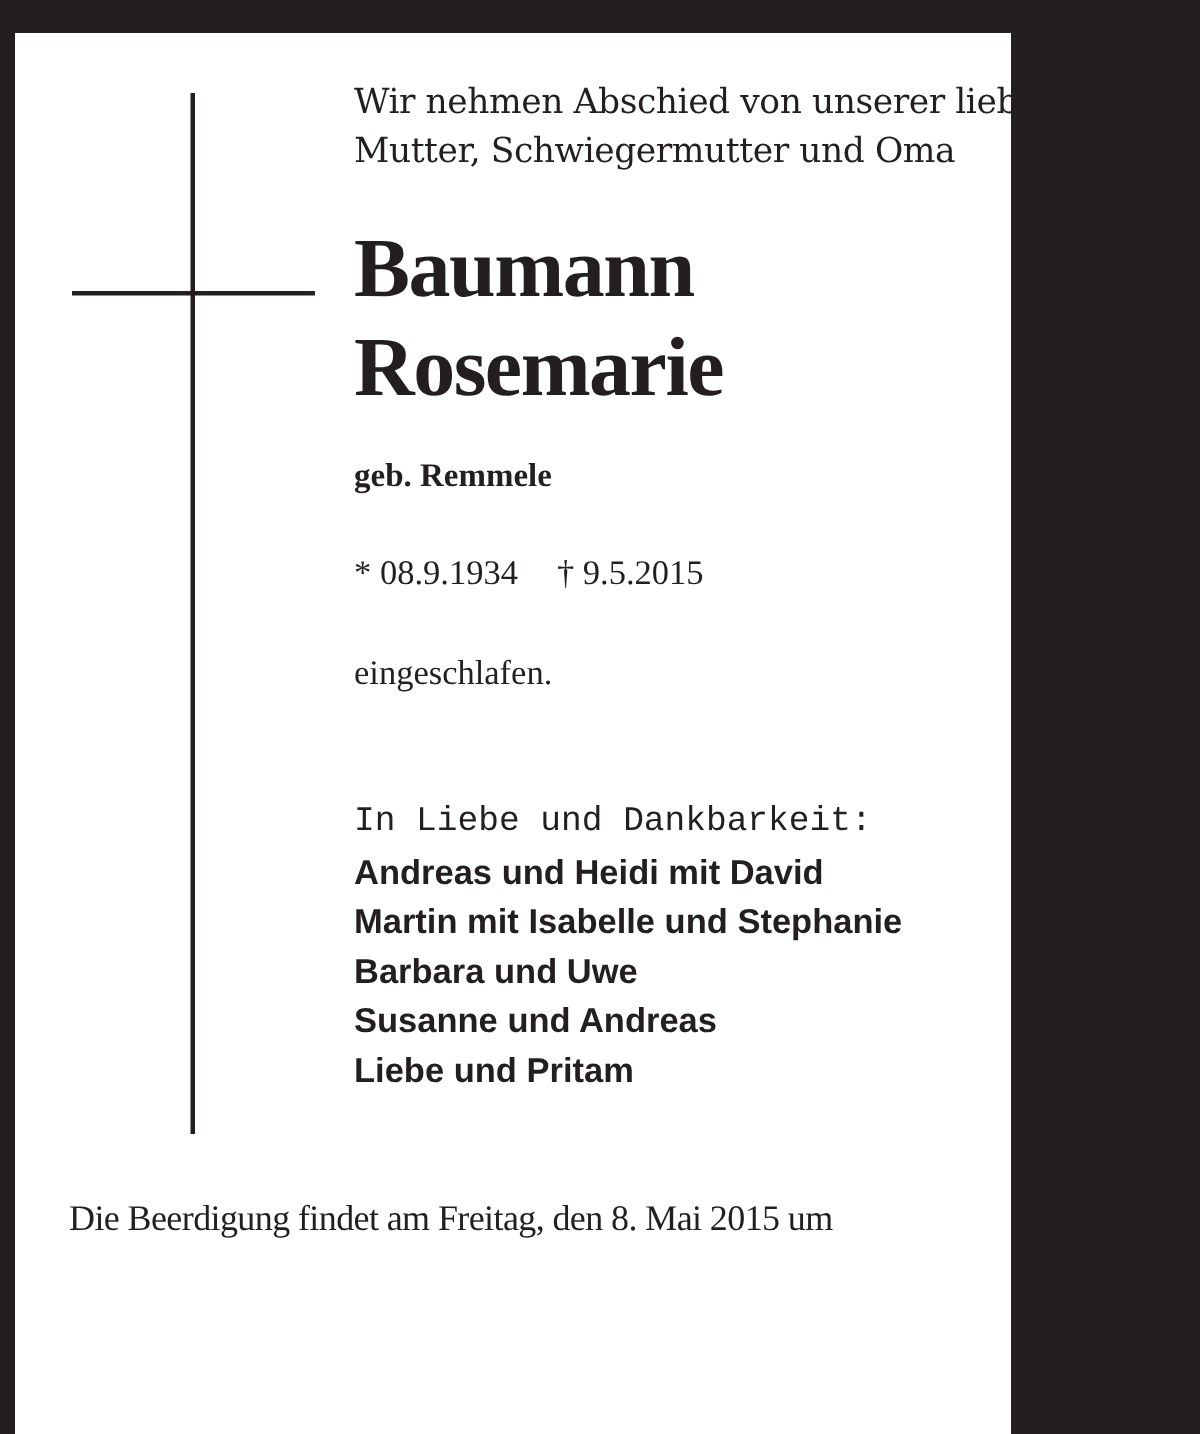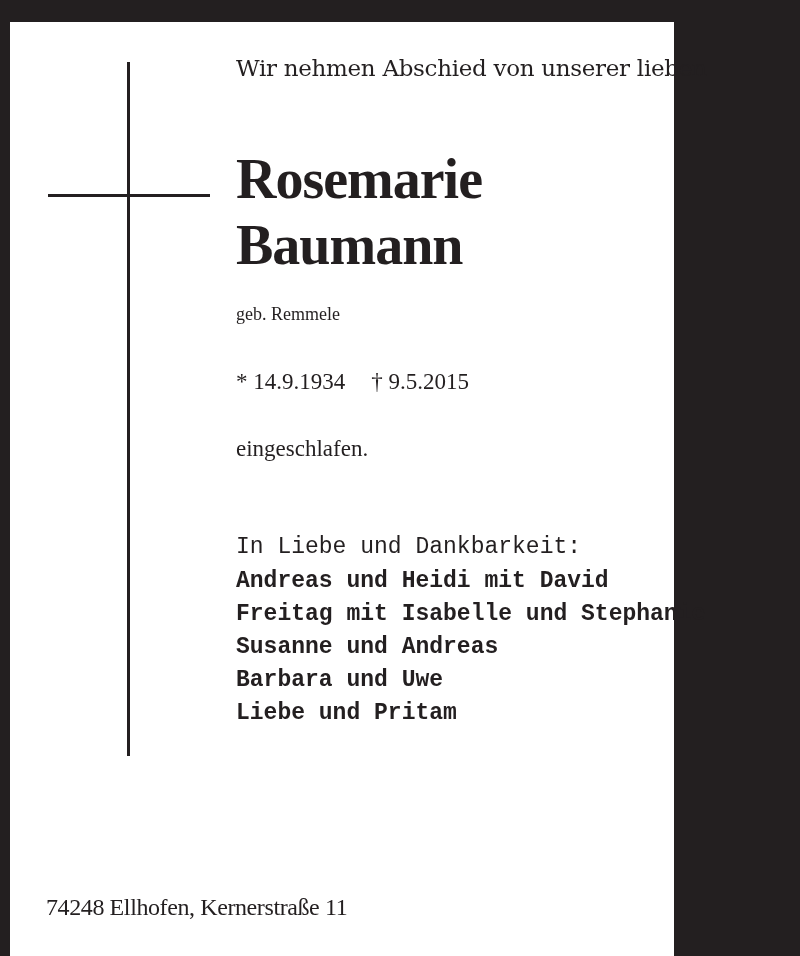--- a/index.html
+++ b/index.html
@@ -8,67 +8,68 @@
     position: absolute; left: 10px; top: 10px; width: 664px; height: 936px;
     background: #ffffff; color: #231f20;
     font-family: "DejaVu Serif", "Liberation Serif", serif;
     margin-top: 12px;
   }
   .cross-v { position: absolute; left: 117px; top: 40px; width: 3px; height: 694px; background: #231f20; }
   .cross-h { position: absolute; left: 38px; top: 172px; width: 162px; height: 3px; background: #231f20; }
   .col { position: absolute; left: 226px; top: 0; width: 540px; }
   .intro { position: absolute; top: 30px; font-size: 23px; line-height: 33px; white-space: nowrap; letter-spacing: -0.3px; }
   .name { position: absolute; top: 124px; font-size: 56px; line-height: 66px; font-weight: bold; letter-spacing: -1px; font-family: "Liberation Serif", serif; }
-  .maiden { position: absolute; top: 282px; font-size: 18px; font-weight: normal; font-family: "Liberation Serif", serif; }
+  .maiden { position: absolute; top: 282px; font-size: 22px; font-weight: bold; font-family: "Liberation Serif", serif; }
   .dates { position: absolute; top: 347px; font-size: 23px; white-space: nowrap; font-family: "Liberation Serif", serif; }
   .dates .death { margin-left: 26px; }
   .text { position: absolute; top: 411px; font-size: 23px; line-height: 32px; font-family: "Liberation Serif", serif; }
   .thanks { position: absolute; top: 509px; font-size: 23px; line-height: 33px; font-family: Liberation Mono, monospace; }
-  .family { position: absolute; top: 543px; font-size: 23px; line-height: 33px; font-weight: bold; font-family: Liberation Mono, monospace; }
+  .family { position: absolute; top: 543px; font-size: 23px; line-height: 33px; font-weight: bold; font-family: Liberation Sans, sans-serif; }
   .family div { white-space: nowrap; }
   .funeral { position: absolute; left: 36px; top: 775px; font-size: 24px; line-height: 33px; font-family: "Liberation Serif", serif; letter-spacing: -0.4px; }
   .address { position: absolute; left: 36px; top: 872px; font-size: 24px; font-family: "Liberation Serif", serif; letter-spacing: -0.4px; }
 </style>
 </head>
 <body>
 
 <div class="sheet">
   <div>
     <div class="cross-v"></div>
     <div class="cross-h"></div>
   </div>
 
   <div class="col">
     <div class="intro">
       <div>Wir nehmen Abschied von unserer lieben</div>
+      <div>Mutter, Schwiegermutter und Oma</div>
     </div>
 
     <div class="name">
+      <div>Baumann</div>
       <div>Rosemarie</div>
-      <div>Baumann</div>
     </div>
 
     <div class="maiden">geb. Remmele</div>
 
     <div class="dates">
-      <span>* 14.9.1934</span><span class="death">† 9.5.2015</span>
+      <span>* 08.9.1934</span><span class="death">† 9.5.2015</span>
     </div>
 
     <div class="text">
       <div>eingeschlafen.</div>
     </div>
 
     <div class="thanks">In Liebe und Dankbarkeit:</div>
 
     <div class="family">
       <div>Andreas und Heidi mit David</div>
-      <div>Freitag mit Isabelle und Stephanie</div>
+      <div>Martin mit Isabelle und Stephanie</div>
+      <div>Barbara und Uwe</div>
       <div>Susanne und Andreas</div>
-      <div>Barbara und Uwe</div>
       <div>Liebe und Pritam</div>
     </div>
   </div>
 
   <div class="funeral">
+    <div>Die Beerdigung findet am Freitag, den 8. Mai 2015 um</div>
   </div>
 
-  <div class="address">74248 Ellhofen, Kernerstraße 11</div>
 </div>
 
 </body></html>

